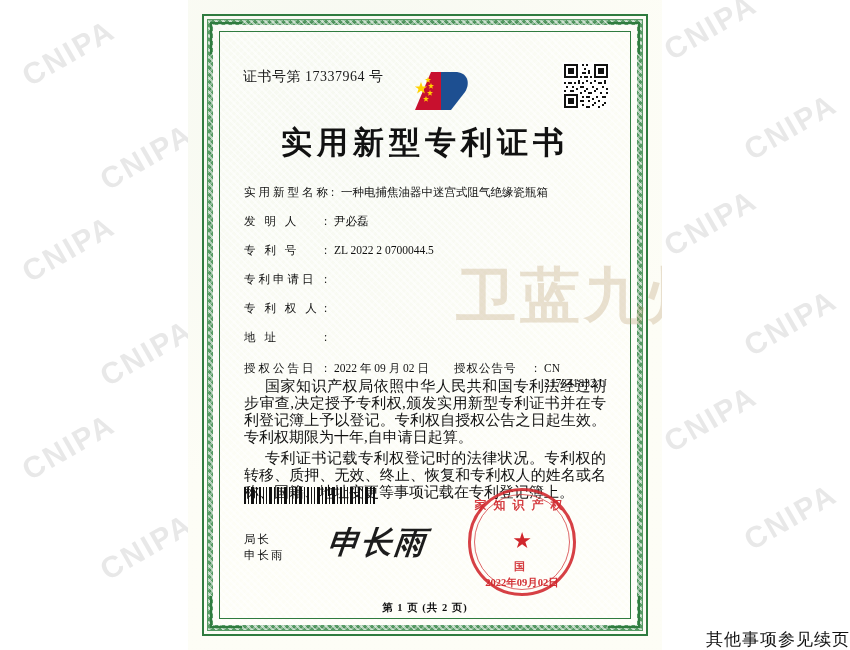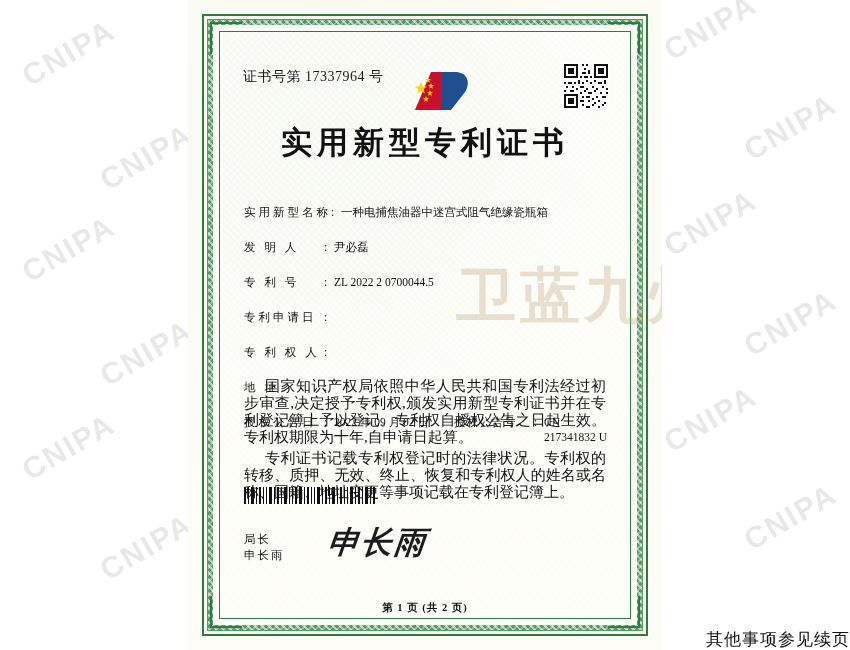--- a/index.html
+++ b/index.html
@@ -154,21 +154,20 @@
     top: 185px;
     width: 370px;
     font-size: 11.5px;
     color: #111;
   }
   .row {
     display: flex;
     align-items: flex-start;
     margin-bottom: 14px;
     line-height: 15px;
-    margin-top: 20px;
   }
   .row .label {
     flex: 0 0 80px;
     letter-spacing: 3px;
     white-space: nowrap;
   }
   .row .colon {
     flex: 0 0 10px;
   }
   .row .value {
@@ -519,19 +518,27 @@
       <span style="left:126px;width:1px"></span>
         <span style="left:129px;width:2px"></span>
     </div>
 
     <div class="sig-label">
       <div>局长</div>
       <div>申长雨</div>
     </div>
     <div class="sig-hand">申长雨</div>
 
+    <div class="seal">
+      <div class="ring"></div>
+      <div class="ring2"></div>
+      <div class="arc-top">家知识产权</div>
+      <div class="star">★</div>
+      <div class="arc-bottom">国</div>
+      <div class="seal-date">2022年09月02日</div>
+    </div>
 
     <div class="page-no">第 1 页 (共 2 页)</div>
   </div>
 
   <div class="outside-note">其他事项参见续页</div>
 
 </div>
 
 </body></html>

